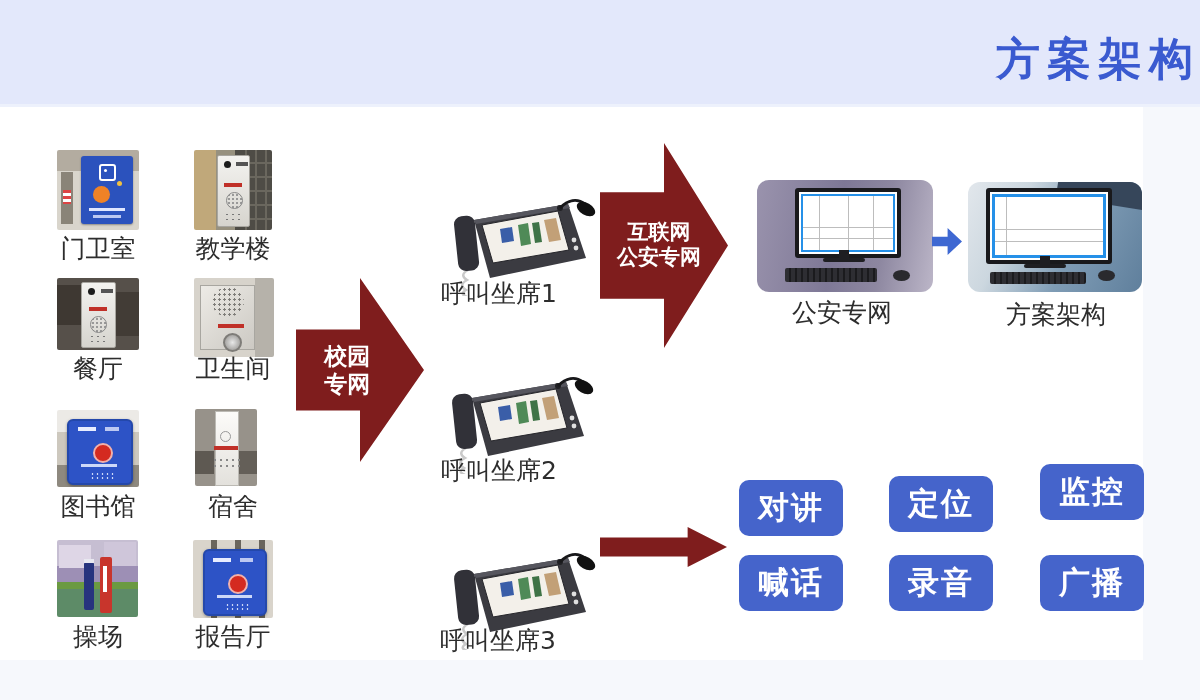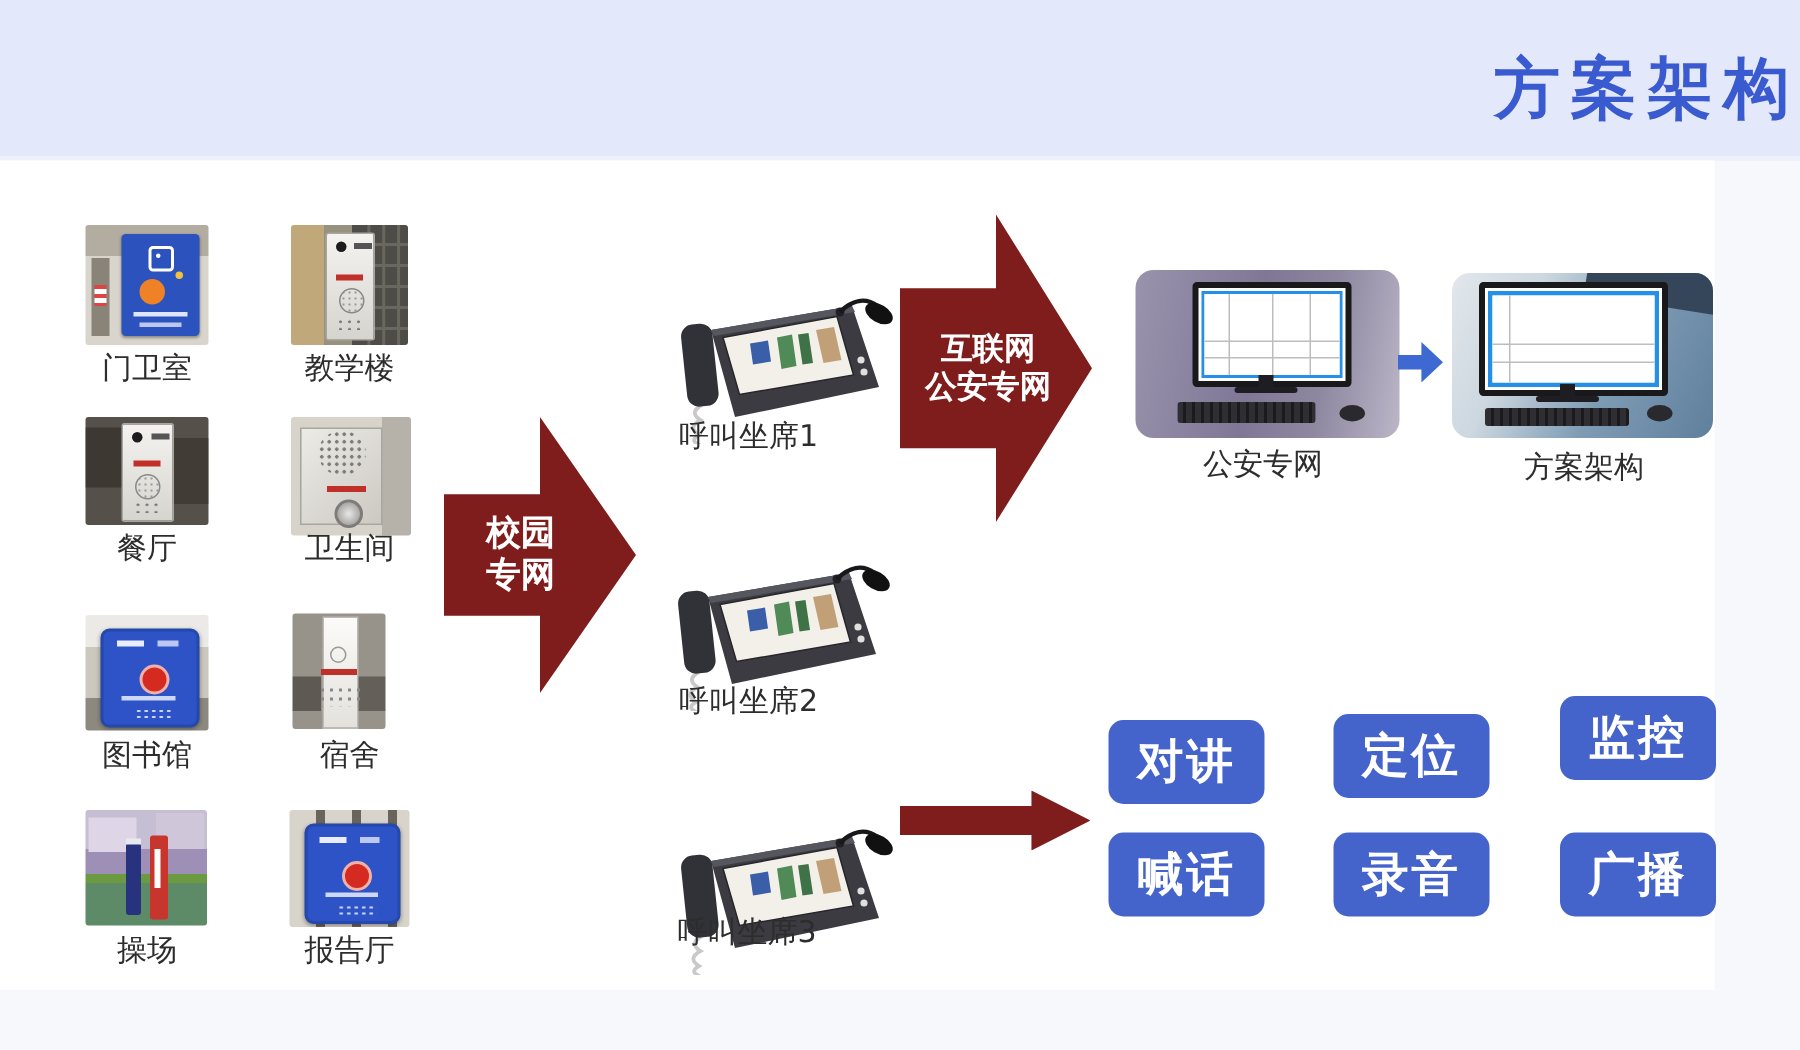--- a/index.html
+++ b/index.html
@@ -7,21 +7,21 @@
     width:1200px;height:700px;position:relative;overflow:hidden;
     background:#f6f8fc;
     font-family:"DejaVu Sans","Liberation Sans",sans-serif;
   }
   .banner{position:absolute;left:0;top:0;width:1200px;height:104px;background:#e3e8fb;border-bottom:3px solid #edf1fc;}
   .title{position:absolute;left:0;top:30px;width:100%;text-align:right;
          font-size:44px;font-weight:bold;color:#3a5ad0;letter-spacing:7px;}
   .content{position:absolute;left:0;top:107px;width:1143px;height:553px;background:#ffffff;}
 
   
-  .cap{position:absolute;text-align:center;color:#2d2d2d;font-size:20px;font-weight:500;white-space:nowrap;}
+  .cap{position:absolute;text-align:center;color:#2d2d2d;font-size:25px;font-weight:500;white-space:nowrap;}
 
   
   .loc{position:absolute;overflow:hidden;border-radius:2px;background:#ddd;}
   .loc *{position:absolute;}
 
   
   .p1{background:linear-gradient(#b3aca0 0 26%,#d9d5cc 26% 100%);}
   .p1 .win{left:4px;top:22px;width:12px;height:52px;background:#8a8478;}
   .p1 .sign{left:6px;top:40px;width:8px;height:14px;background:repeating-linear-gradient(#d44 0 3px,#fff 3px 6px);}
   .p1 .panel{left:24px;top:6px;width:52px;height:68px;background:#2b52bd;border-radius:3px;box-shadow:0 1px 2px rgba(0,0,0,.35);}
@@ -267,21 +267,21 @@
 <div class="cap" style="left:399px;top:277px;width:200px">呼叫坐席1</div>
 
 <svg class="seat" style="left:436px;top:374px" viewBox="0 0 158 100">
     <use href="#seat-dev"></use>
   </svg>
 <div class="cap" style="left:399px;top:454px;width:200px">呼叫坐席2</div>
 
 <svg class="seat" style="left:438px;top:550px" viewBox="0 0 158 100">
     <use href="#seat-dev"></use>
   </svg>
-<div class="cap" style="left:398px;top:608px;width:200px">呼叫坐席3</div>
+<div class="cap" style="left:398px;top:624px;width:200px">呼叫坐席3</div>
 
 <div class="arrow arrow-police">
   <div class="atext">
     <div>互联网</div>
     <div>公安专网</div>
   </div>
 </div>
 
 <div class="photo ph-pcs">
   <div class="monitor">

